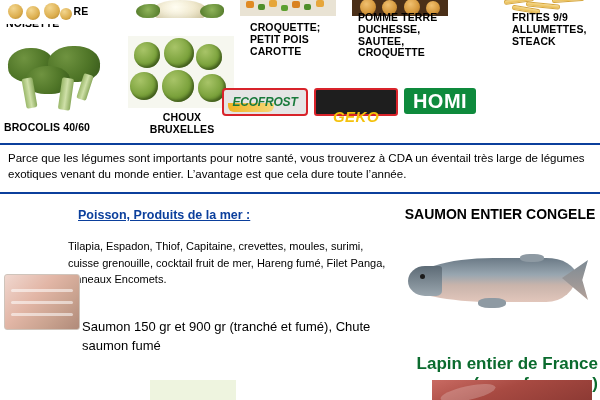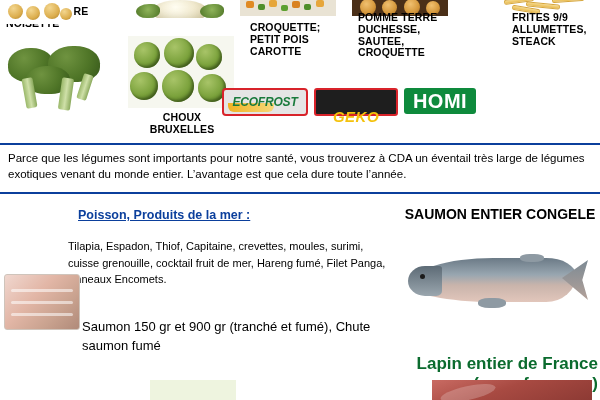--- a/index.html
+++ b/index.html
@@ -256,20 +256,21 @@
   </div>
 
   <div class="photo ph-broccoli" style="left:4px; top:44px; width:112px; height:72px;">
     <div class="floret" style="left:4px; top:4px; width:46px; height:34px;"></div>
     <div class="floret" style="left:44px; top:2px; width:52px; height:36px;"></div>
     <div class="floret" style="left:22px; top:22px; width:44px; height:28px;"></div>
     <div class="stalk" style="left:20px; top:34px; width:11px; height:30px; transform:rotate(-10deg);"></div>
     <div class="stalk" style="left:56px; top:34px; width:12px; height:32px; transform:rotate(8deg);"></div>
     <div class="stalk" style="left:76px; top:30px; width:10px; height:26px; transform:rotate(18deg);"></div>
   </div>
+  <div class="veg-label" style="position:absolute; left:4px; top:122px; width:120px;">BROCOLIS 40/60</div>
 
   <div class="photo ph-chouxfleur" style="left:134px; top:-2px; width:94px; height:20px;">
     <div class="curd" style="left:18px; top:2px; width:56px; height:22px;"></div>
     <div class="leaf" style="left:2px; top:6px; width:24px; height:14px;"></div>
     <div class="leaf" style="left:66px; top:6px; width:24px; height:14px;"></div>
   </div>
 
   <div class="photo ph-bruxelles" style="left:128px; top:36px; width:106px; height:72px;">
     <div class="sprout" style="left:6px;  top:6px;  width:26px; height:26px;"></div>
     <div class="sprout" style="left:36px; top:2px;  width:30px; height:30px;"></div>

